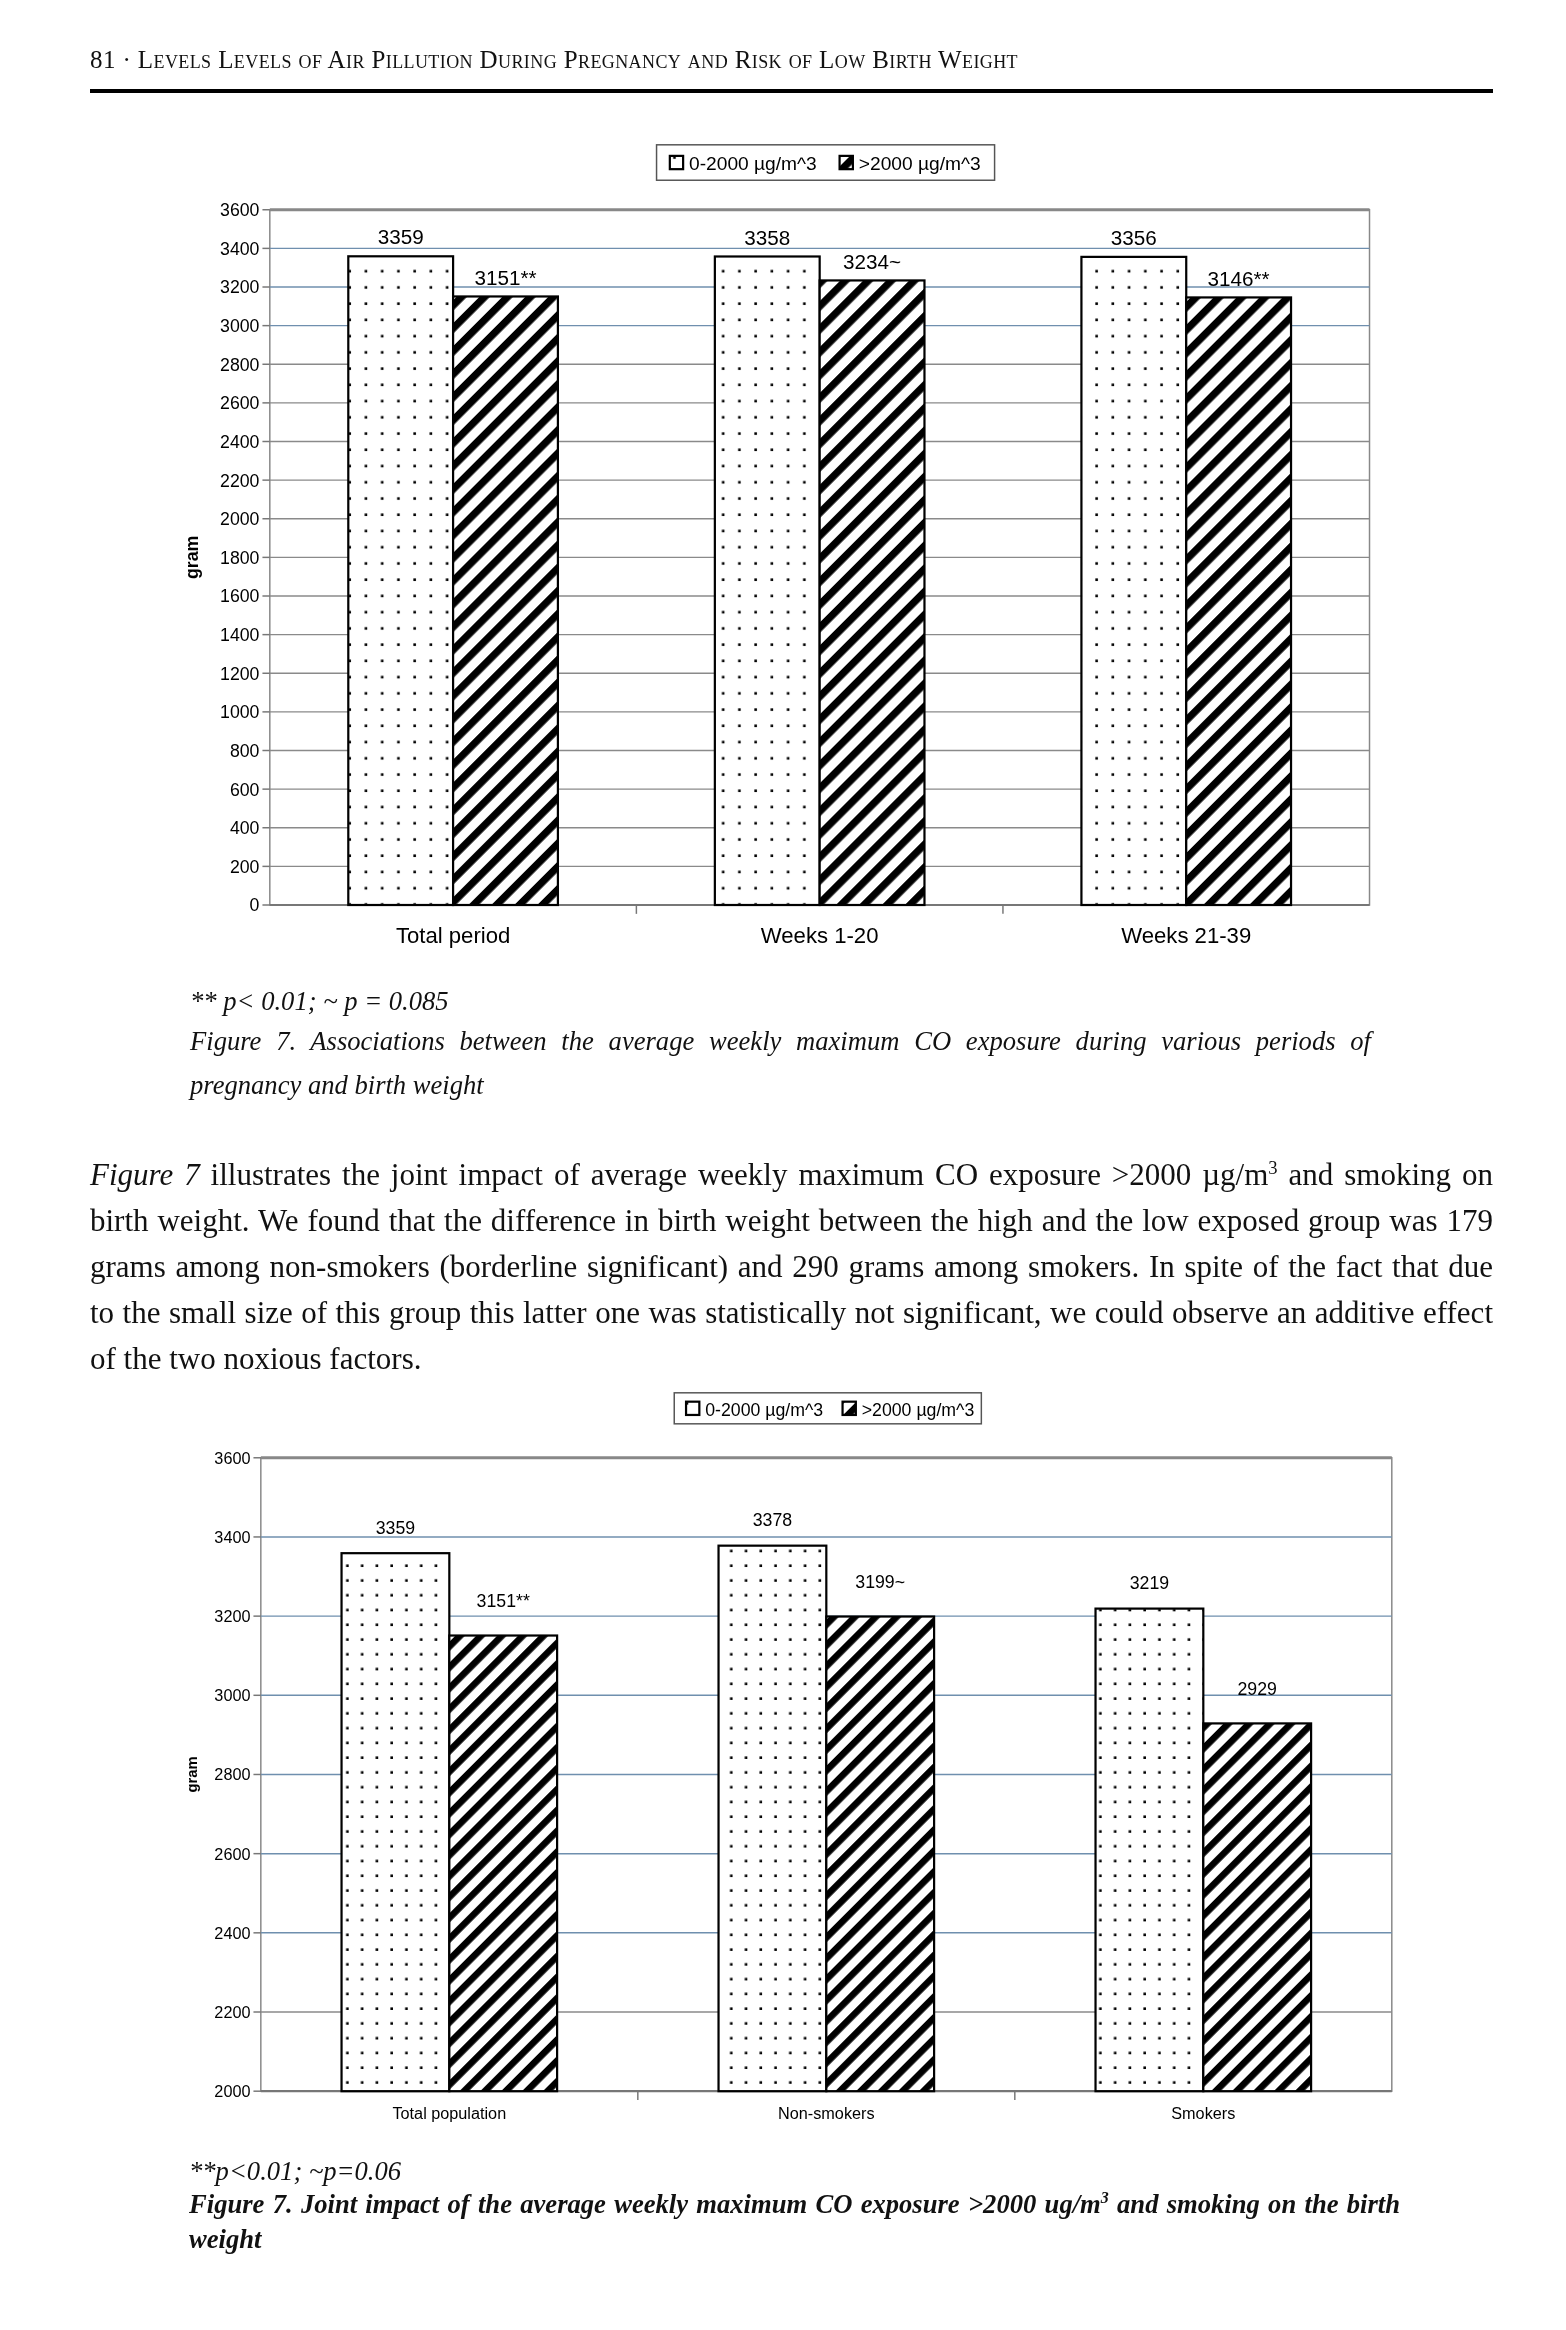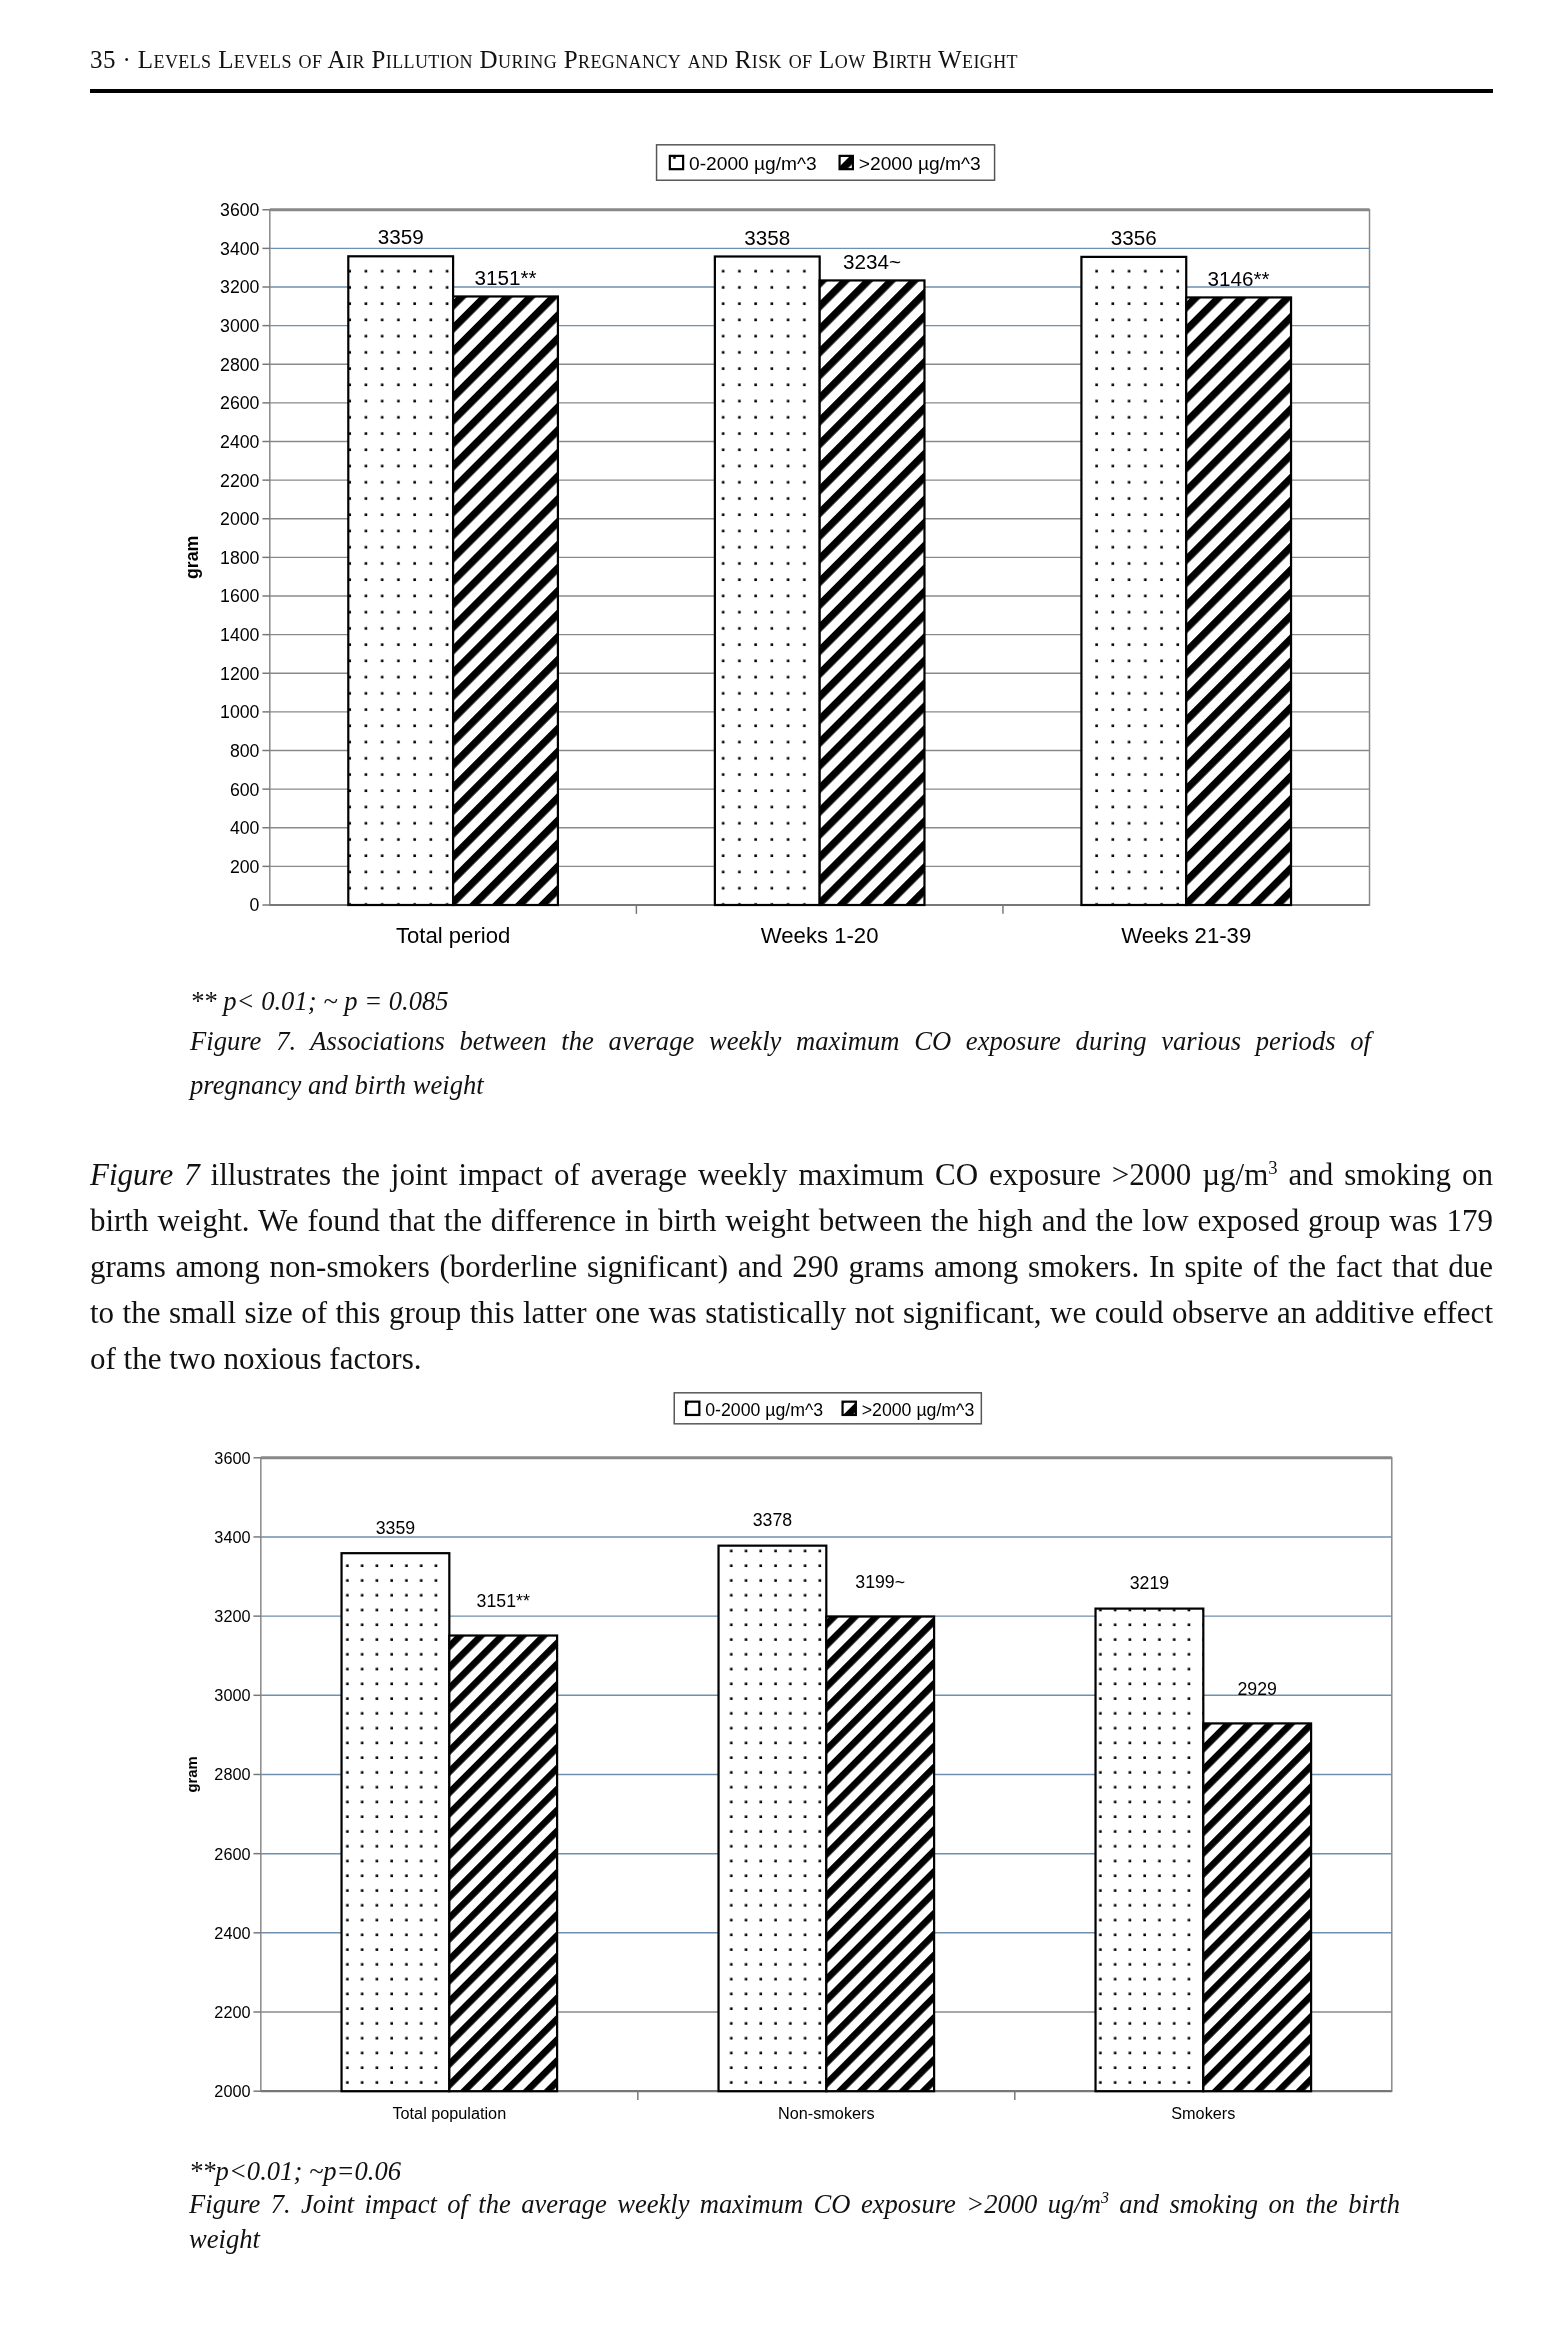--- a/index.html
+++ b/index.html
@@ -12,21 +12,21 @@
   .caption { position:absolute; font-style:italic; font-size:26.6px; line-height:44px; text-align:justify; }
   .body-text { position:absolute; left:90px; top:1152px; width:1403px; font-size:31px; line-height:46px; text-align:justify; }
   .body-text i { font-style:italic; }
   sup { font-size:60%; line-height:0; }
   svg text { font-family:"Liberation Sans", sans-serif; }
 </style>
 </head>
 <body>
 
 <div class="header">
-  <span>35</span>
+  <span>81</span>
   <span>·</span>
   <span class="sc">Levels Levels of Air Pillution During Pregnancy and Risk of Low Birth Weight</span>
 </div>
 <div class="rule"></div>
 
 <svg id="chart1" class="chart-svg" style="top:133px" width="1567" height="834" xmlns="http://www.w3.org/2000/svg" viewBox="0 0 2122 1130">
     <defs>
       <pattern id="dots1" width="22" height="22" patternUnits="userSpaceOnUse">
        <rect width="22" height="22" fill="#fff"></rect>
        <rect x="9.5" y="9.5" width="3.5" height="3.5" fill="#000"></rect>
@@ -182,14 +182,14 @@
     <text x="1119" y="1000" font-size="22" text-anchor="middle" fill="#000">Non-smokers</text>
     <line x1="1374.3333333333335" x2="1374.3333333333335" y1="962" y2="974" stroke="#777" stroke-width="2"></line>
     <rect x="1483.6666666666667" y="308.31125" width="146" height="653.68875" fill="url(#dots2)" stroke="#000" stroke-width="3"></rect>
     <text x="1556.6666666666667" y="282.31125" font-size="24" text-anchor="middle" fill="#000">3219</text>
     <rect x="1629.6666666666667" y="463.82375" width="146" height="498.17625" fill="url(#hatch2)" stroke="#000" stroke-width="3"></rect>
     <text x="1702.6666666666667" y="425.82375" font-size="24" text-anchor="middle" fill="#000">2929</text>
     <text x="1629.6666666666667" y="1000" font-size="22" text-anchor="middle" fill="#000">Smokers</text>
   </svg>
 
 <div class="note" style="left:189px; top:2156px;">**p&lt;0.01; ~p=0.06</div>
-<div class="caption" style="left:189px; top:2187px; width:1211px; line-height:35px;"><span>Figure 7. Joint impact of the average weekly maximum CO exposure &gt;2000 ug/m</span><sup>3</sup><span> and smoking on the birth weight</span></div>
+<div class="caption" style="left:189px; top:2187px; width:1211px; line-height:35px;font-weight:bold;"><span>Figure 7. Joint impact of the average weekly maximum CO exposure &gt;2000 ug/m</span><sup>3</sup><span> and smoking on the birth weight</span></div>
 
 
 </body></html>

